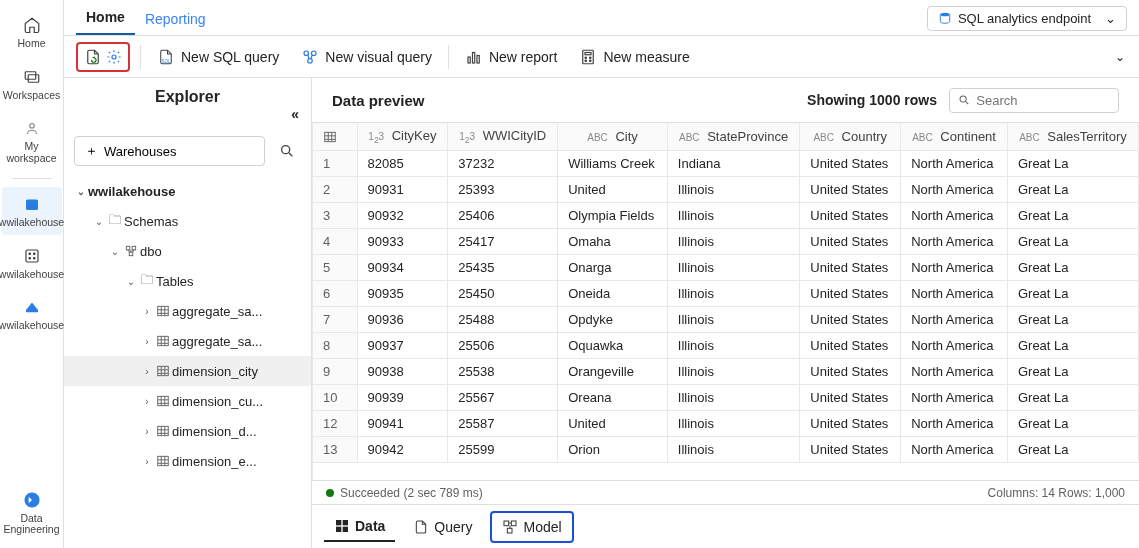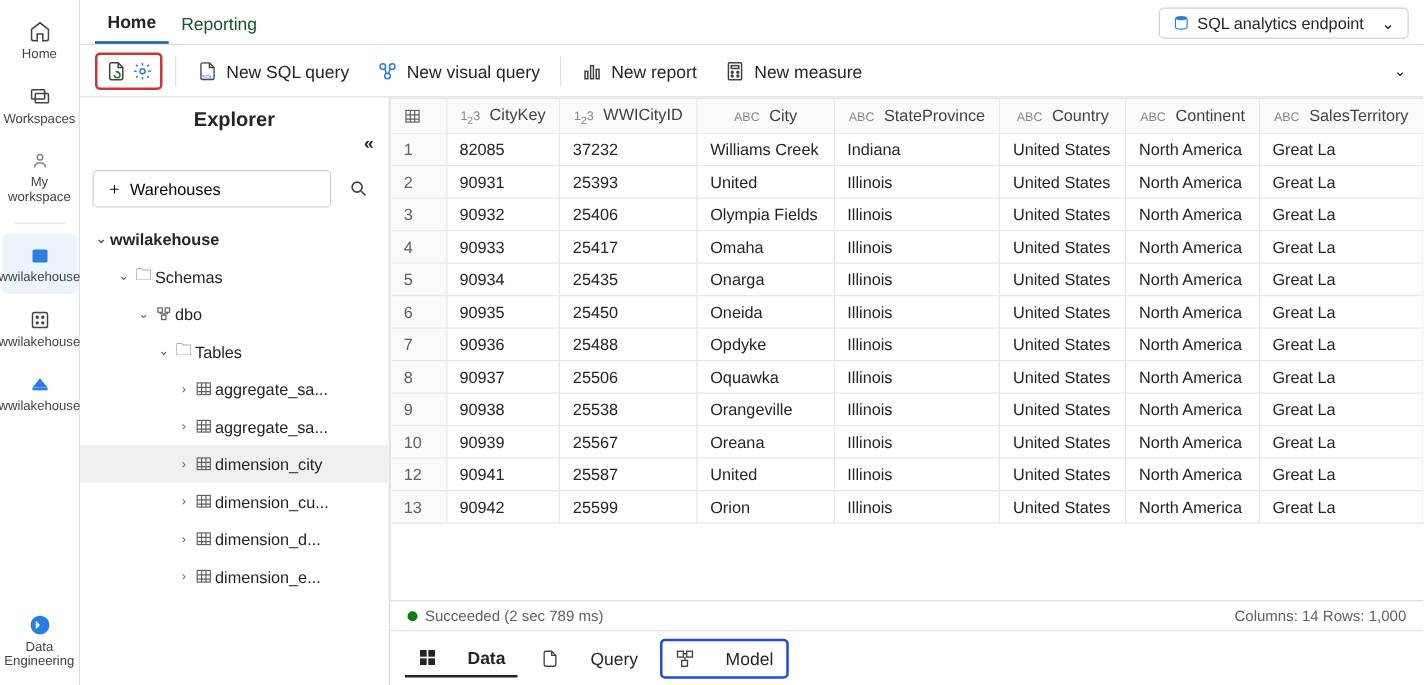--- a/index.html
+++ b/index.html
@@ -5,21 +5,21 @@
 * { box-sizing: border-box; margin: 0; padding: 0; }
 body { font-family: "Segoe UI", sans-serif; font-size: 13px; color: #242424; background: #fff; width: 1139px; height: 548px; overflow: hidden; display: flex; }
 .rail { width: 64px; border-right: 1px solid #e0e0e0; display: flex; flex-direction: column; align-items: center; padding-top: 8px; gap: 4px; }
 .rail-item { width: 60px; display: flex; flex-direction: column; align-items: center; padding: 6px 0; font-size: 10.5px; color: #424242; cursor: pointer; border-radius: 4px; }
 .rail-item.active { background: #ebf3fc; }
 .rail-icon { width: 22px; height: 22px; display: flex; align-items: center; justify-content: center; margin-bottom: 2px; }
 .rail-label { text-align: center; line-height: 1.1; }
 .rail-divider { width: 40px; border-top: 1px solid #e0e0e0; margin: 4px 0; }
 .main { flex: 1; display: flex; flex-direction: column; }
 .tabs-row { height: 36px; display: flex; align-items: flex-end; padding: 0 12px; border-bottom: 1px solid #e0e0e0; position: relative; }
-.tab { padding: 0 10px 8px 10px; font-size: 14px; color: #14532d; cursor: pointer; }
+.tab { padding: 0 10px 8px 10px; font-size: 14px; color: #3b82f6; cursor: pointer; }
 .tab.active { color: #242424; border-bottom: 2px solid #115ea3; font-weight: 600; }
 .endpoint { margin-left: auto; border: 1px solid #d1d1d1; border-radius: 4px; padding: 4px 10px; display: flex; align-items: flex-start; gap: 6px; font-size: 13px; cursor: pointer; margin-bottom: 4px; }
 .toolbar { height: 42px; display: flex; align-items: center; gap: 10px; padding: 0 12px; border-bottom: 1px solid #e0e0e0; position: relative; }
 .btn-refresh { border: 2px solid #d13438; border-radius: 4px; padding: 4px 6px; display: flex; align-items: center; gap: 4px; }
 .tool-item { display: flex; align-items: center; gap: 6px; padding: 4px 6px; font-size: 14px; color: #242424; cursor: pointer; border-radius: 4px; }
 .vdiv { width: 1px; height: 24px; background: #e0e0e0; }
 .content { flex: 1; display: flex; overflow: hidden; }
 .explorer { width: 248px; border-right: 1px solid #e0e0e0; display: flex; flex-direction: column; }
 .explorer-head { display: flex; align-items: center; padding: 10px 12px; font-weight: 600; font-size: 16px; flex-direction: column; }
 .explorer-head .collapse { margin-left: auto; font-size: 14px; cursor: pointer; }
@@ -41,21 +41,21 @@
 table { border-collapse: collapse; font-size: 13px; min-width: 100%; }
 th, td { border-right: 1px solid #e8e8e8; border-bottom: 1px solid #e8e8e8; padding: 5px 10px; text-align: left; white-space: nowrap; height: 24px; }
 th { background: #fafafa; font-weight: 400; color: #424242; position: sticky; top: 0; text-align: center; }
 th .colicon { font-size: 10px; color: #888; margin-right: 4px; }
 .rownum-h { width: 44px; text-align: center; }
 .rownum { width: 44px; color: #616161; background: #fafafa; }
 .status-bar { height: 24px; border-top: 1px solid #e0e0e0; display: flex; align-items: center; padding: 0 14px; font-size: 12px; color: #616161; }
 .status-dot { width: 8px; height: 8px; border-radius: 50%; background: #107c10; margin-right: 6px; }
 .status-right { margin-left: auto; }
 .bottom-tabs { height: 44px; border-top: 1px solid #e0e0e0; display: flex; align-items: center; padding: 0 12px; gap: 8px; }
-.btab { display: flex; align-items: center; gap: 24px; padding: 6px 10px; font-size: 14px; cursor: pointer; border-radius: 4px; }
+.btab { display: flex; align-items: center; gap: 5px; padding: 6px 10px; font-size: 14px; cursor: pointer; border-radius: 4px; }
 .btab.active { font-weight: 600; border-bottom: 2px solid #242424; border-radius: 0; }
 .btab.highlight { border: 2px solid #1d4ed8; border-radius: 4px; align-items: center; }
 svg { display: block; }
 .chev-down-more { position: absolute; right: 14px; font-size: 12px; cursor: pointer; }
 </style>
 </head>
 <body>
 
 <div class="rail">
   <div class="rail-item">
@@ -301,20 +301,31 @@
                   <path d="M3 10h18M3 16h18M9 4v16M15 4v16"></path>
                 </svg>
               </span>
               <span>dimension_e...</span>
             </div>
           </div>
       </div>
     </div>
 
     <div class="preview">
+      <div class="preview-head">
+        <span class="preview-title">Data preview</span>
+        <span class="preview-count">Showing 1000 rows</span>
+        <div class="search-box">
+          <svg width="14" height="14" viewBox="0 0 24 24" fill="none" stroke="#616161" stroke-width="2">
+              <circle cx="10" cy="10" r="6"></circle>
+              <path d="M20 20l-5-5"></path>
+            </svg>
+          <input placeholder="Search" style="">
+        </div>
+      </div>
       <div class="grid">
         <table>
           <thead>
               <tr id="grid-head">
                 <th class="rownum-h">
                   <svg width="14" height="14" viewBox="0 0 24 24" fill="none" stroke="#616161" stroke-width="1.6">
                     <rect x="3" y="4" width="18" height="16"></rect>
                     <path d="M3 10h18M3 16h18M9 4v16M15 4v16"></path>
                   </svg>
                 </th>

